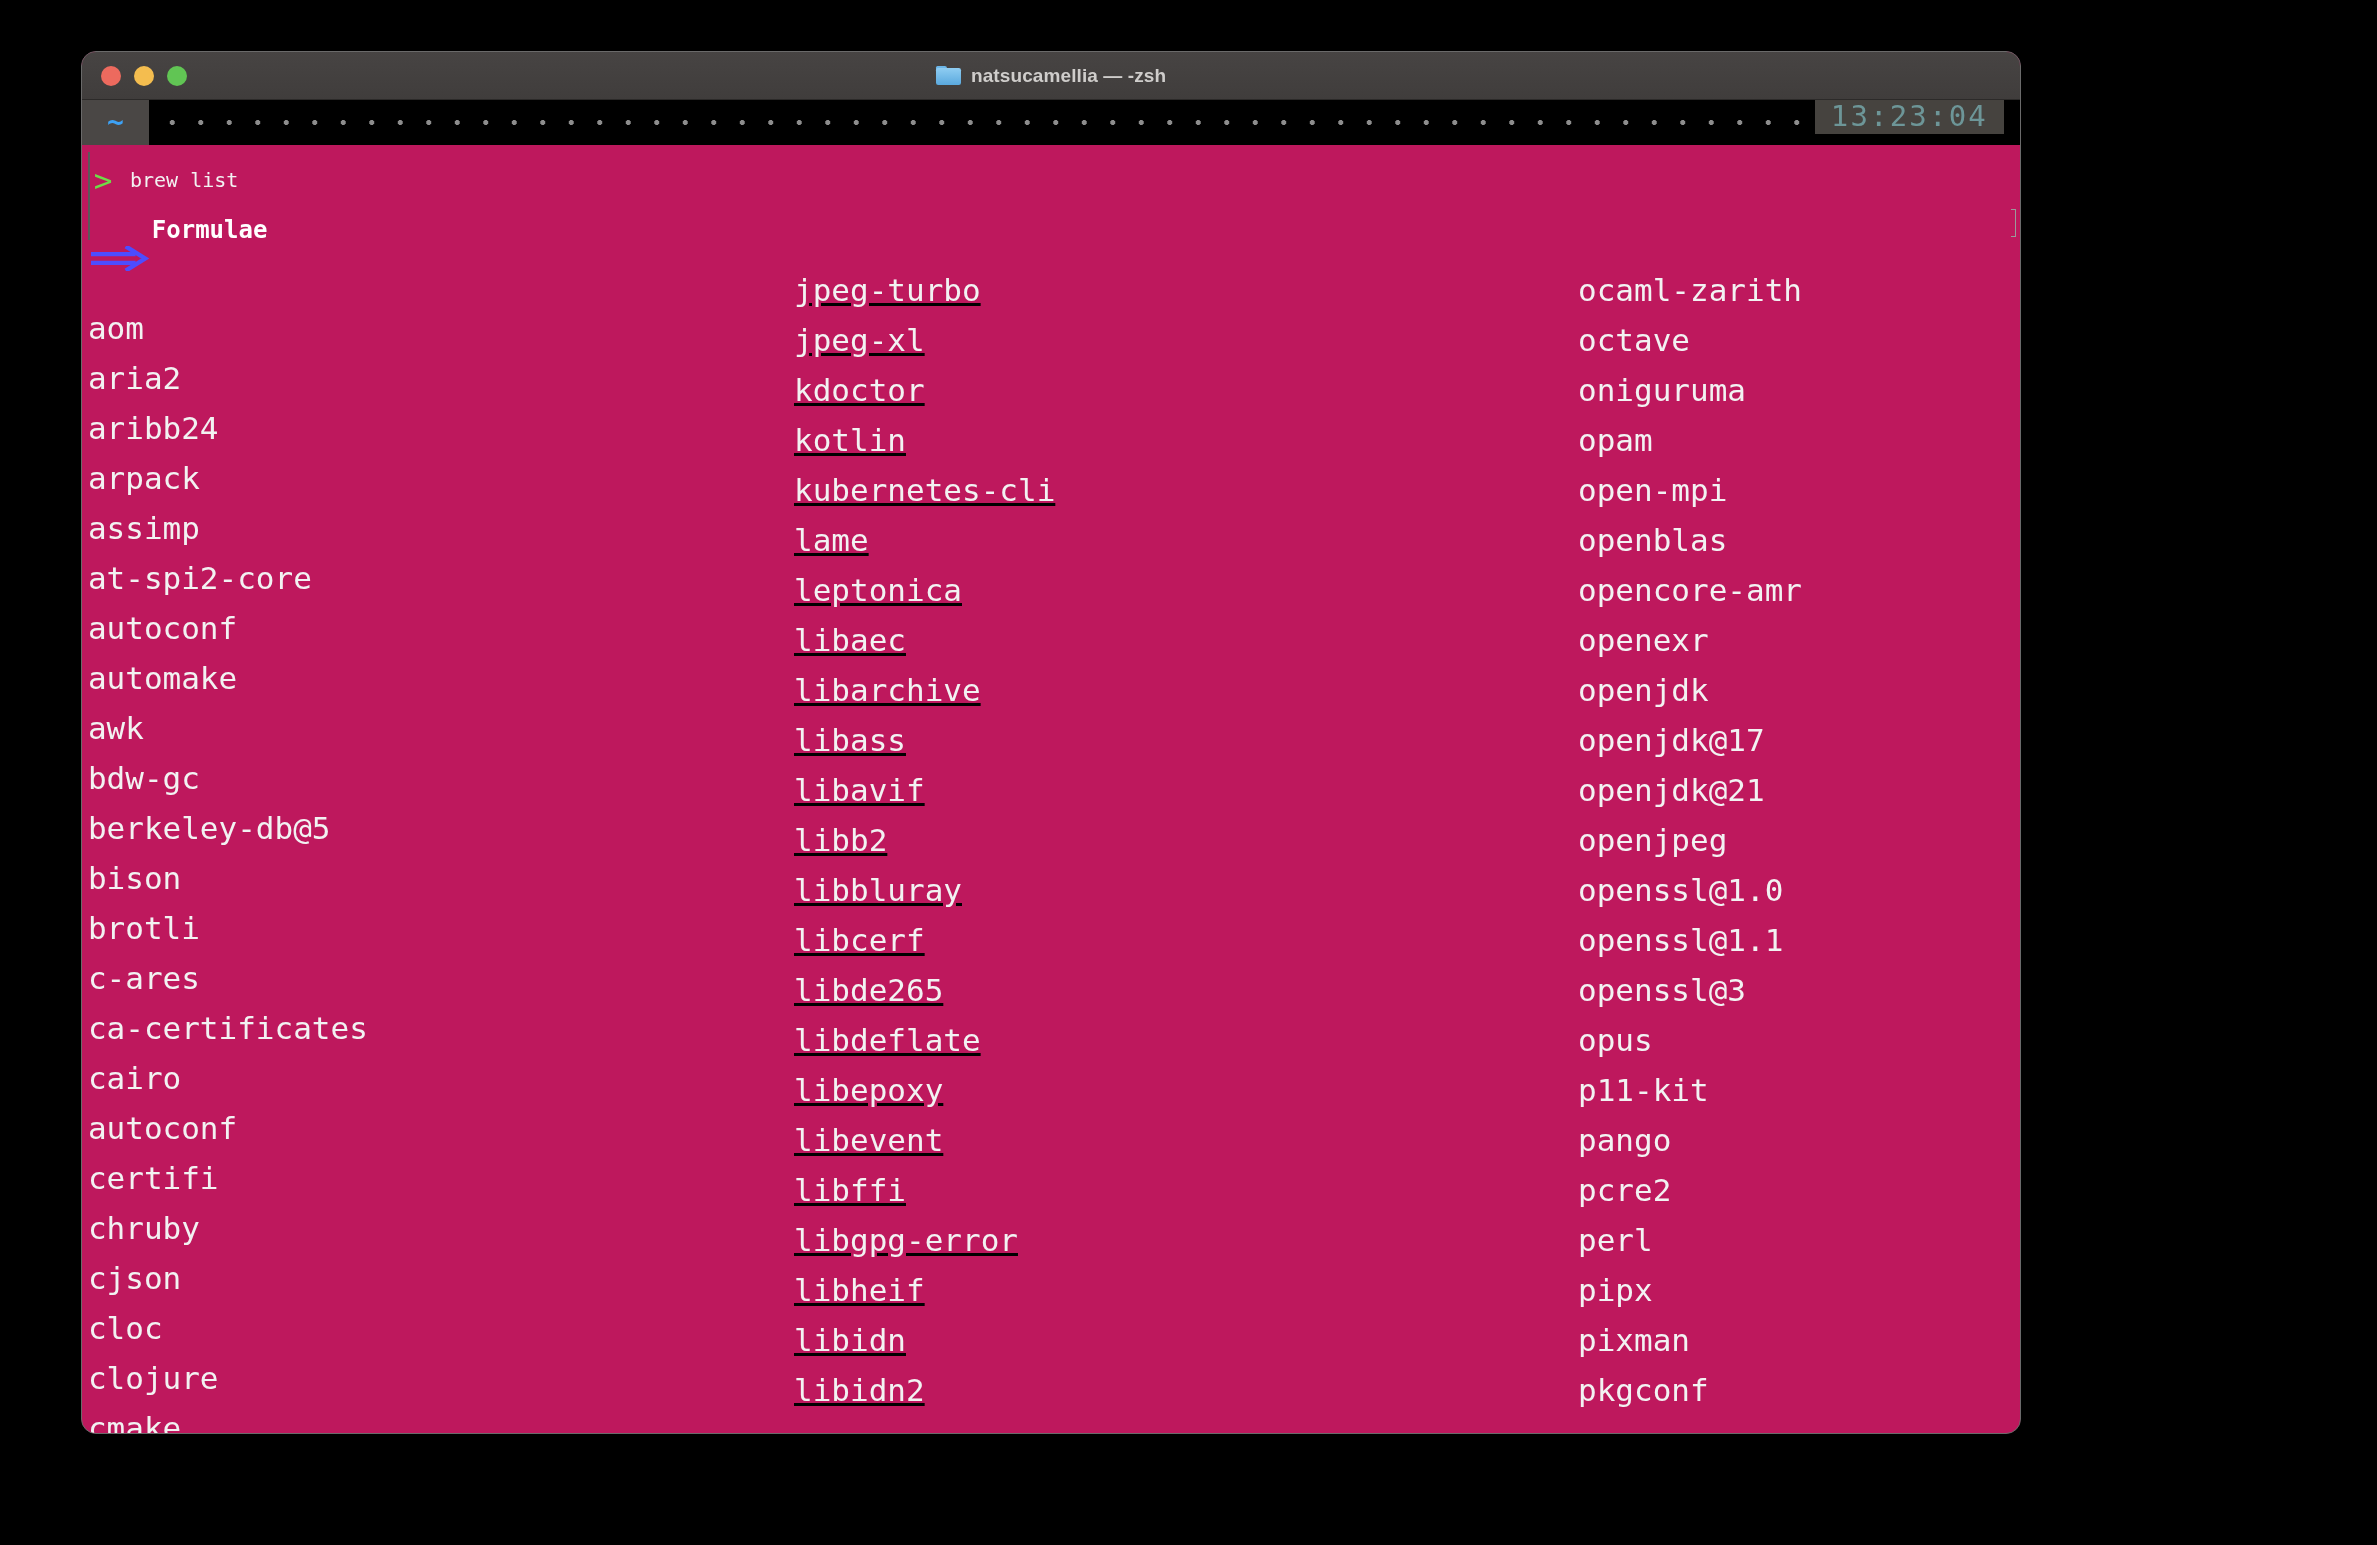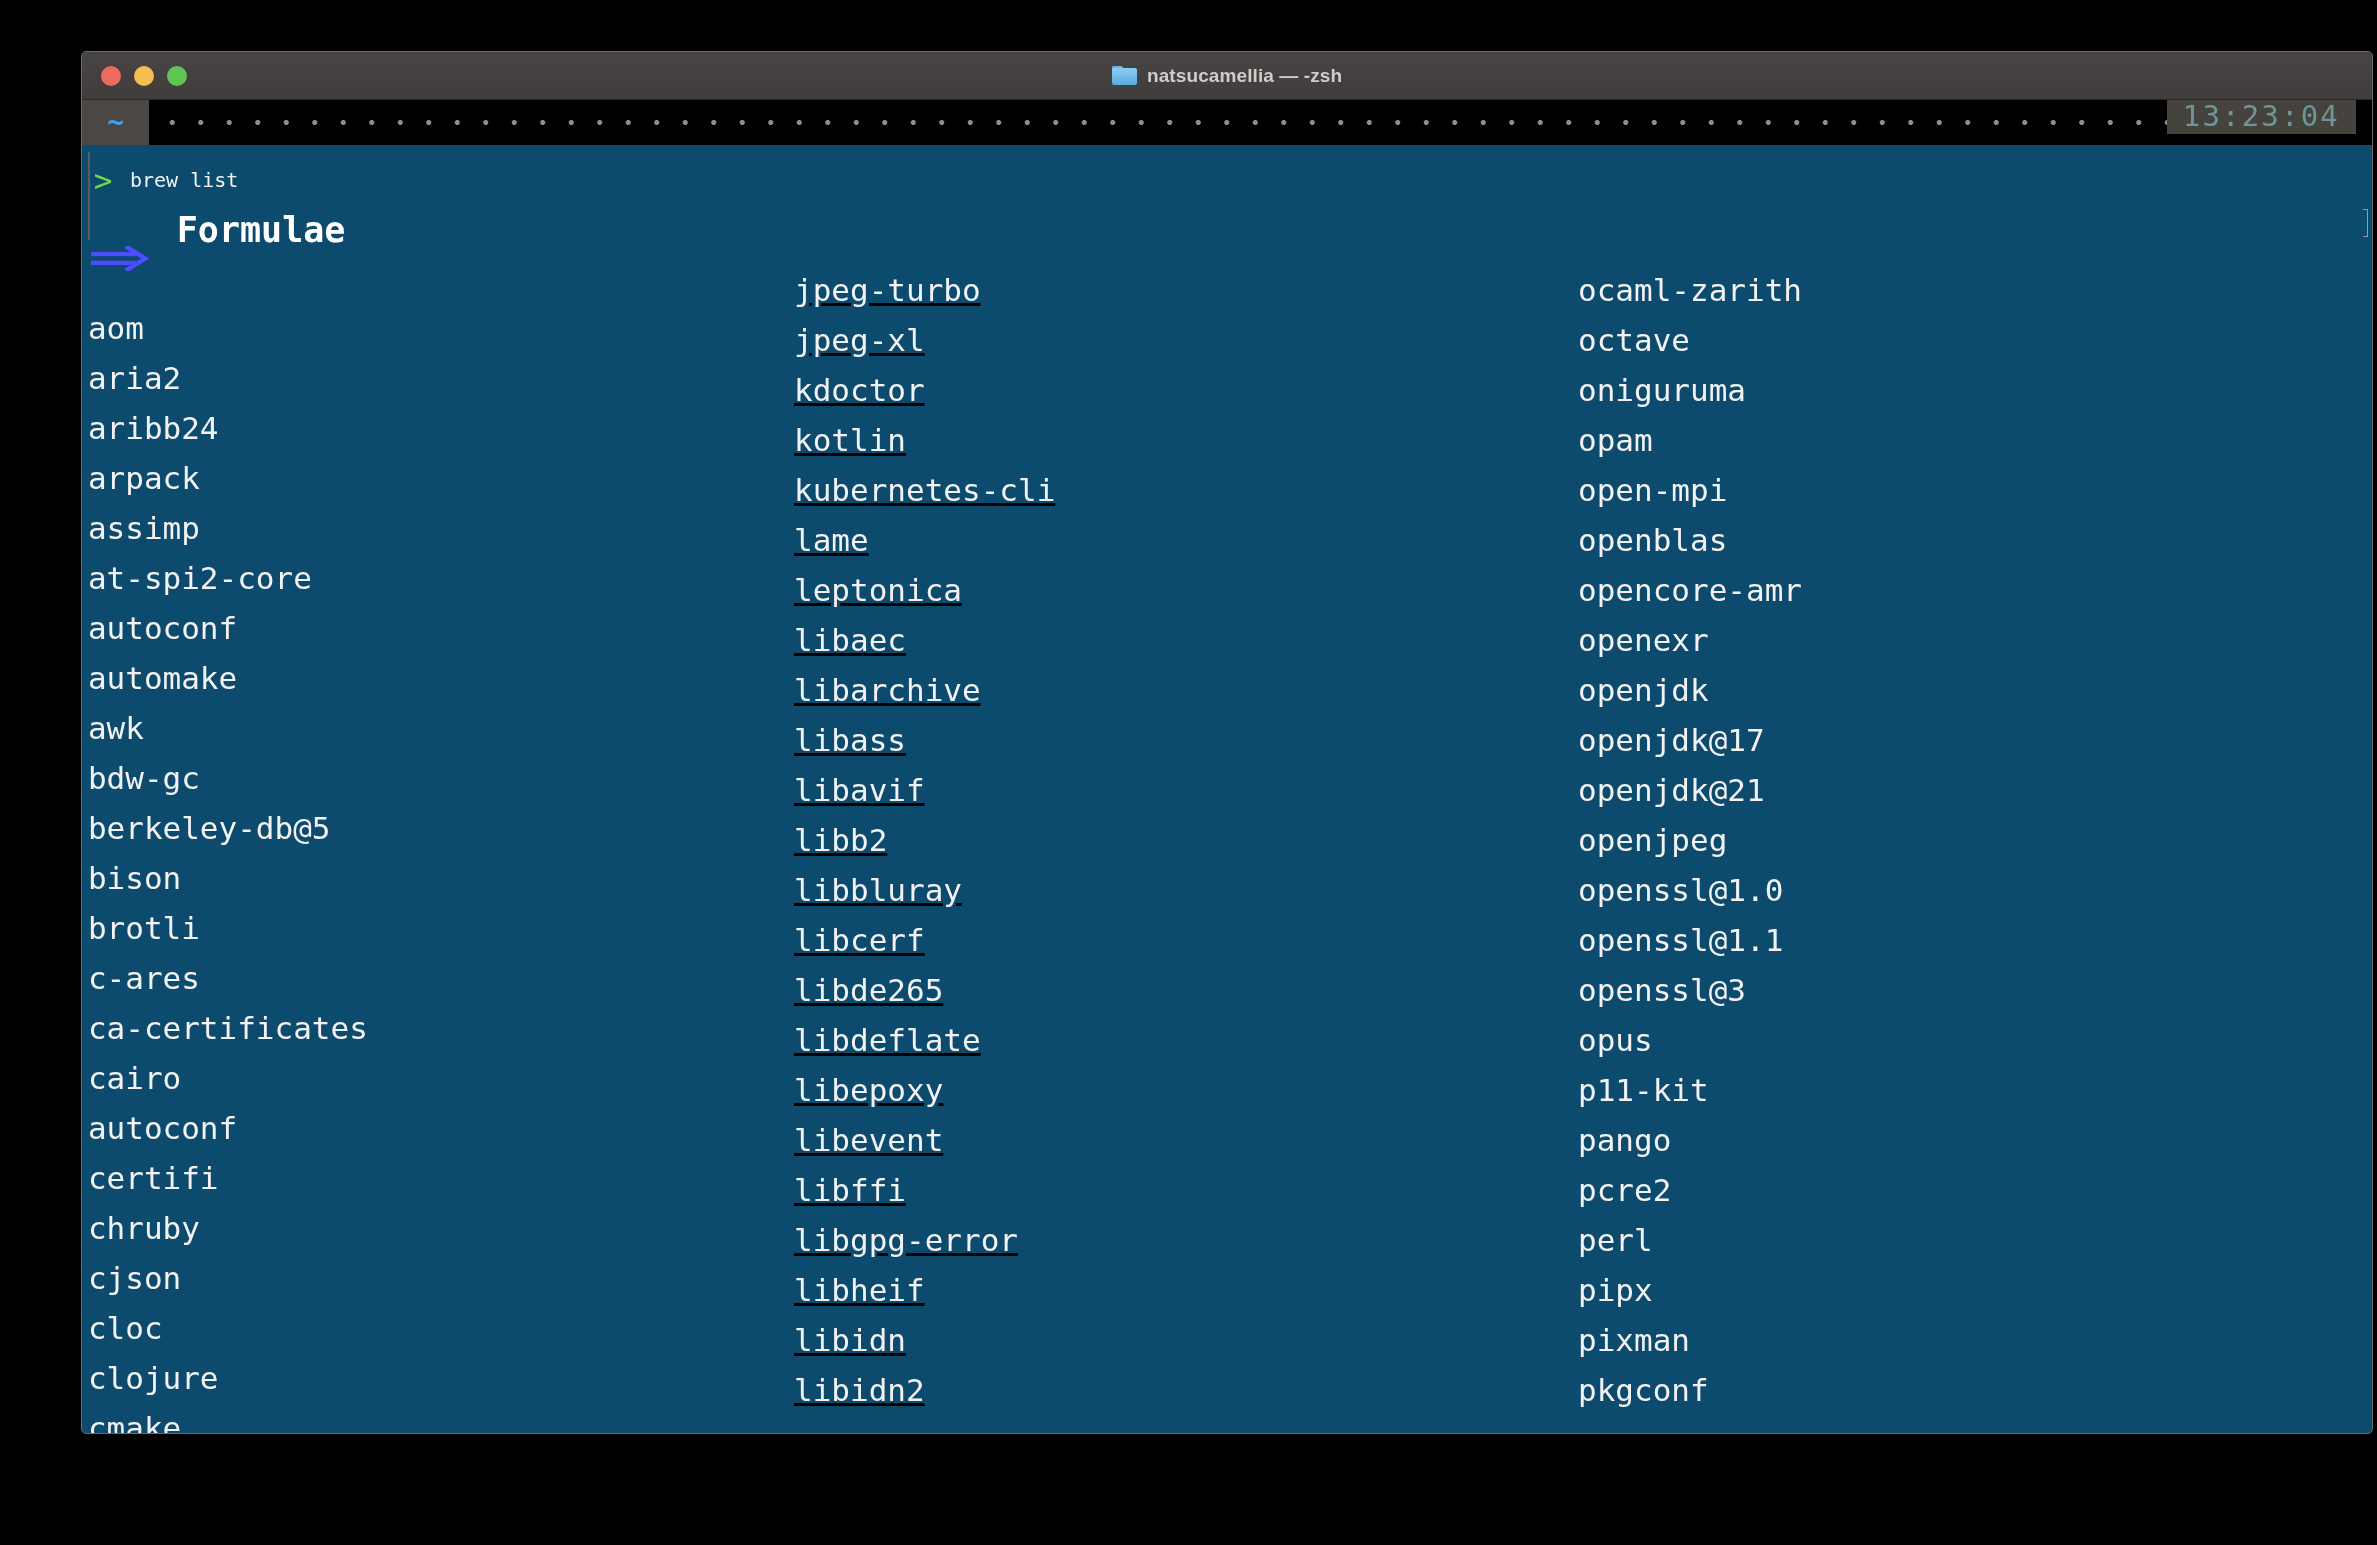--- a/index.html
+++ b/index.html
@@ -17,24 +17,24 @@
     height: 1546px;
     background: #000000;
     font-family: "DejaVu Sans Mono", monospace;
   }
 
   
   .window {
     position: absolute;
     left: 81px;
     top: 51px;
-    width: 2292px;
+    width: 1940px;
     height: 1383px;
-    border-radius: 5px;
-    background: #0c4a6e;
+    border-radius: 15px;
+    background: #be185d;
     border: 0.7px solid #6a6a6a;
     box-sizing: border-box;
     overflow: hidden;
     box-shadow: 0 7.3px 29px rgba(0,0,0,0.9);
   }
 
   
   .titlebar {
     position: relative;
     height: 47px;
@@ -204,24 +204,24 @@
   .long-arrow {
     margin-left: 8.8px;
     width: 60px;
     height: 25px;
     position: relative;
     flex: 0 0 auto;
   }
   .long-arrow svg { display: block; }
   .hdr-label {
     color: #ffffff;
-    font-size: 35px;
+    font-size: 24px;
     font-weight: bold;
     font-family: "DejaVu Sans Mono", monospace;
-    margin-left: 26px;
+    margin-left: 1px;
     line-height: 1;
   }
 
   
   .columns {
     position: absolute;
     left: 0;
     top: 120px;
     right: 0;
     bottom: 0;

